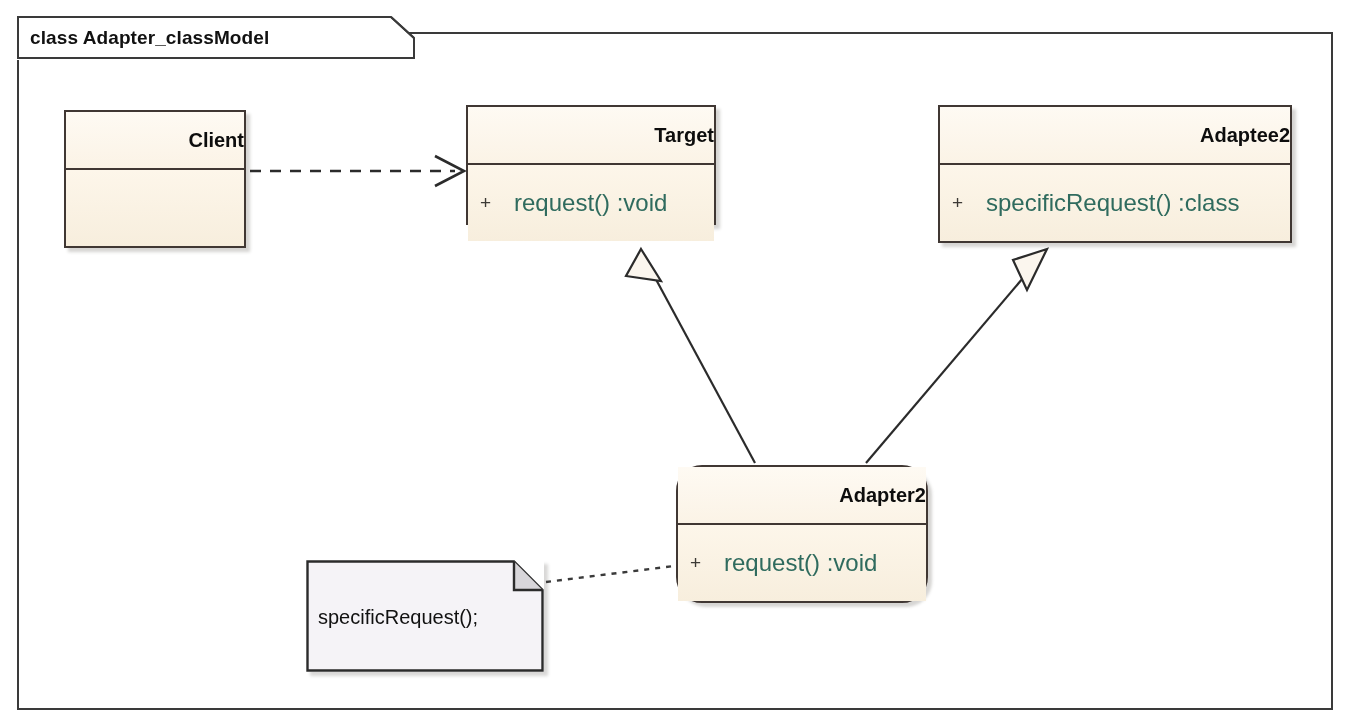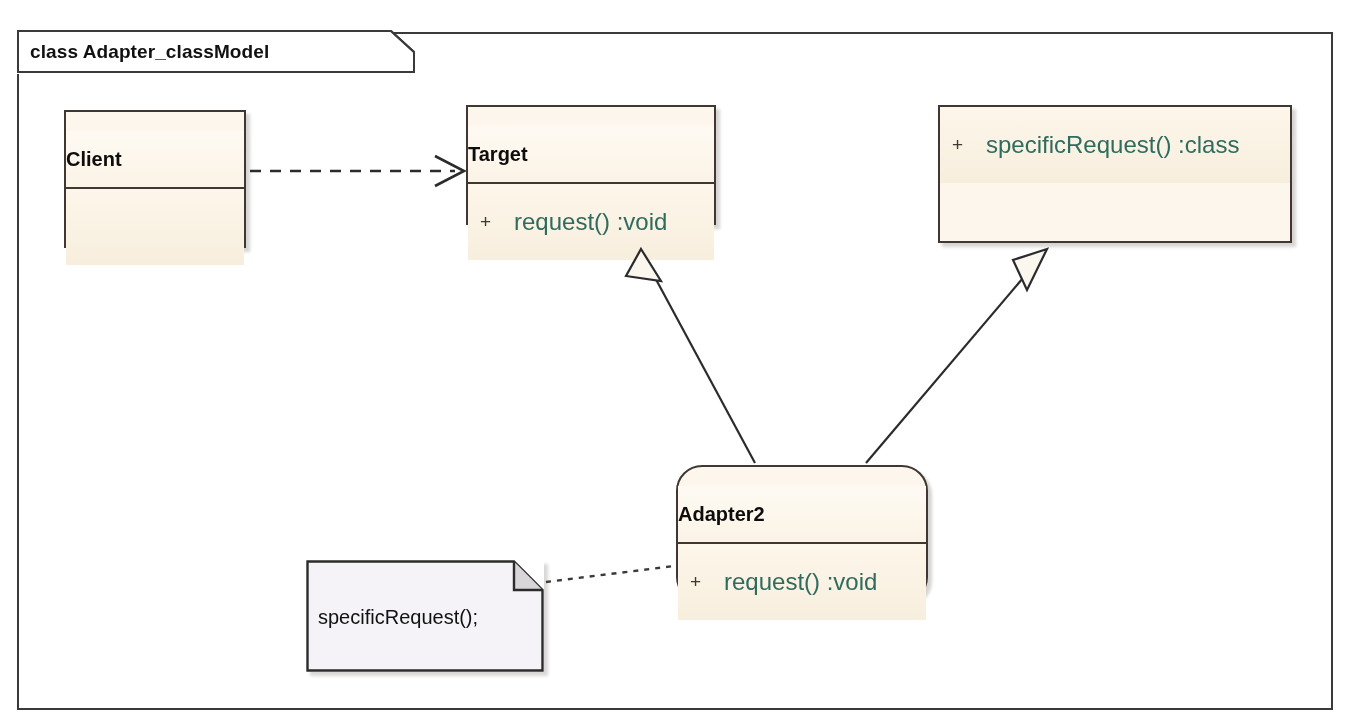--- a/index.html
+++ b/index.html
@@ -25,21 +25,21 @@
     top: 32px;
     width: 1316px;
     height: 678px;
     border: 2px solid #3a3a3a;
     box-sizing: border-box;
     background: transparent;
   }
   .frame-tab {
     position: absolute;
     left: 17px;
-    top: 30px;
+    top: 16px;
     height: 44px;
     box-sizing: border-box;
     background: #ffffff;
     display: flex;
     align-items: center;
   }
   .frame-tab-shape {
     position: absolute;
     left: 0;
     top: 0;
@@ -63,23 +63,22 @@
     box-sizing: border-box;
     border: 2px solid #403733;
     background: #fdf6ec;
     box-shadow: 4px 4px 3px rgba(120, 115, 110, 0.30);
   }
   .uml-header {
     box-sizing: border-box;
     border-bottom: 2px solid #403733;
     display: flex;
     align-items: center;
-    justify-content: flex-start;
+    justify-content: flex-end;
     background: linear-gradient(180deg, #fefaf3 0%, #fbf3e6 100%);
-    margin-top: 19px;
   }
   .uml-header-title {
     font-size: 20px;
     font-weight: bold;
     color: #0d0d0d;
     white-space: nowrap;
   }
   .uml-body {
     box-sizing: border-box;
     position: relative;
@@ -183,20 +182,23 @@
     </div>
     <div class="uml-body">
       <div class="uml-feature">
         <span class="uml-visibility">+</span>
         <span class="uml-signature">request()  :void</span>
       </div>
     </div>
   </div>
 
   <div class="uml-class" id="class-adaptee2">
+    <div class="uml-header">
+      <span class="uml-header-title">Adaptee2</span>
+    </div>
     <div class="uml-body">
       <div class="uml-feature">
         <span class="uml-visibility">+</span>
         <span class="uml-signature">specificRequest()  :class</span>
       </div>
     </div>
   </div>
 
   <div class="uml-class" id="class-adapter2">
     <div class="uml-header">

